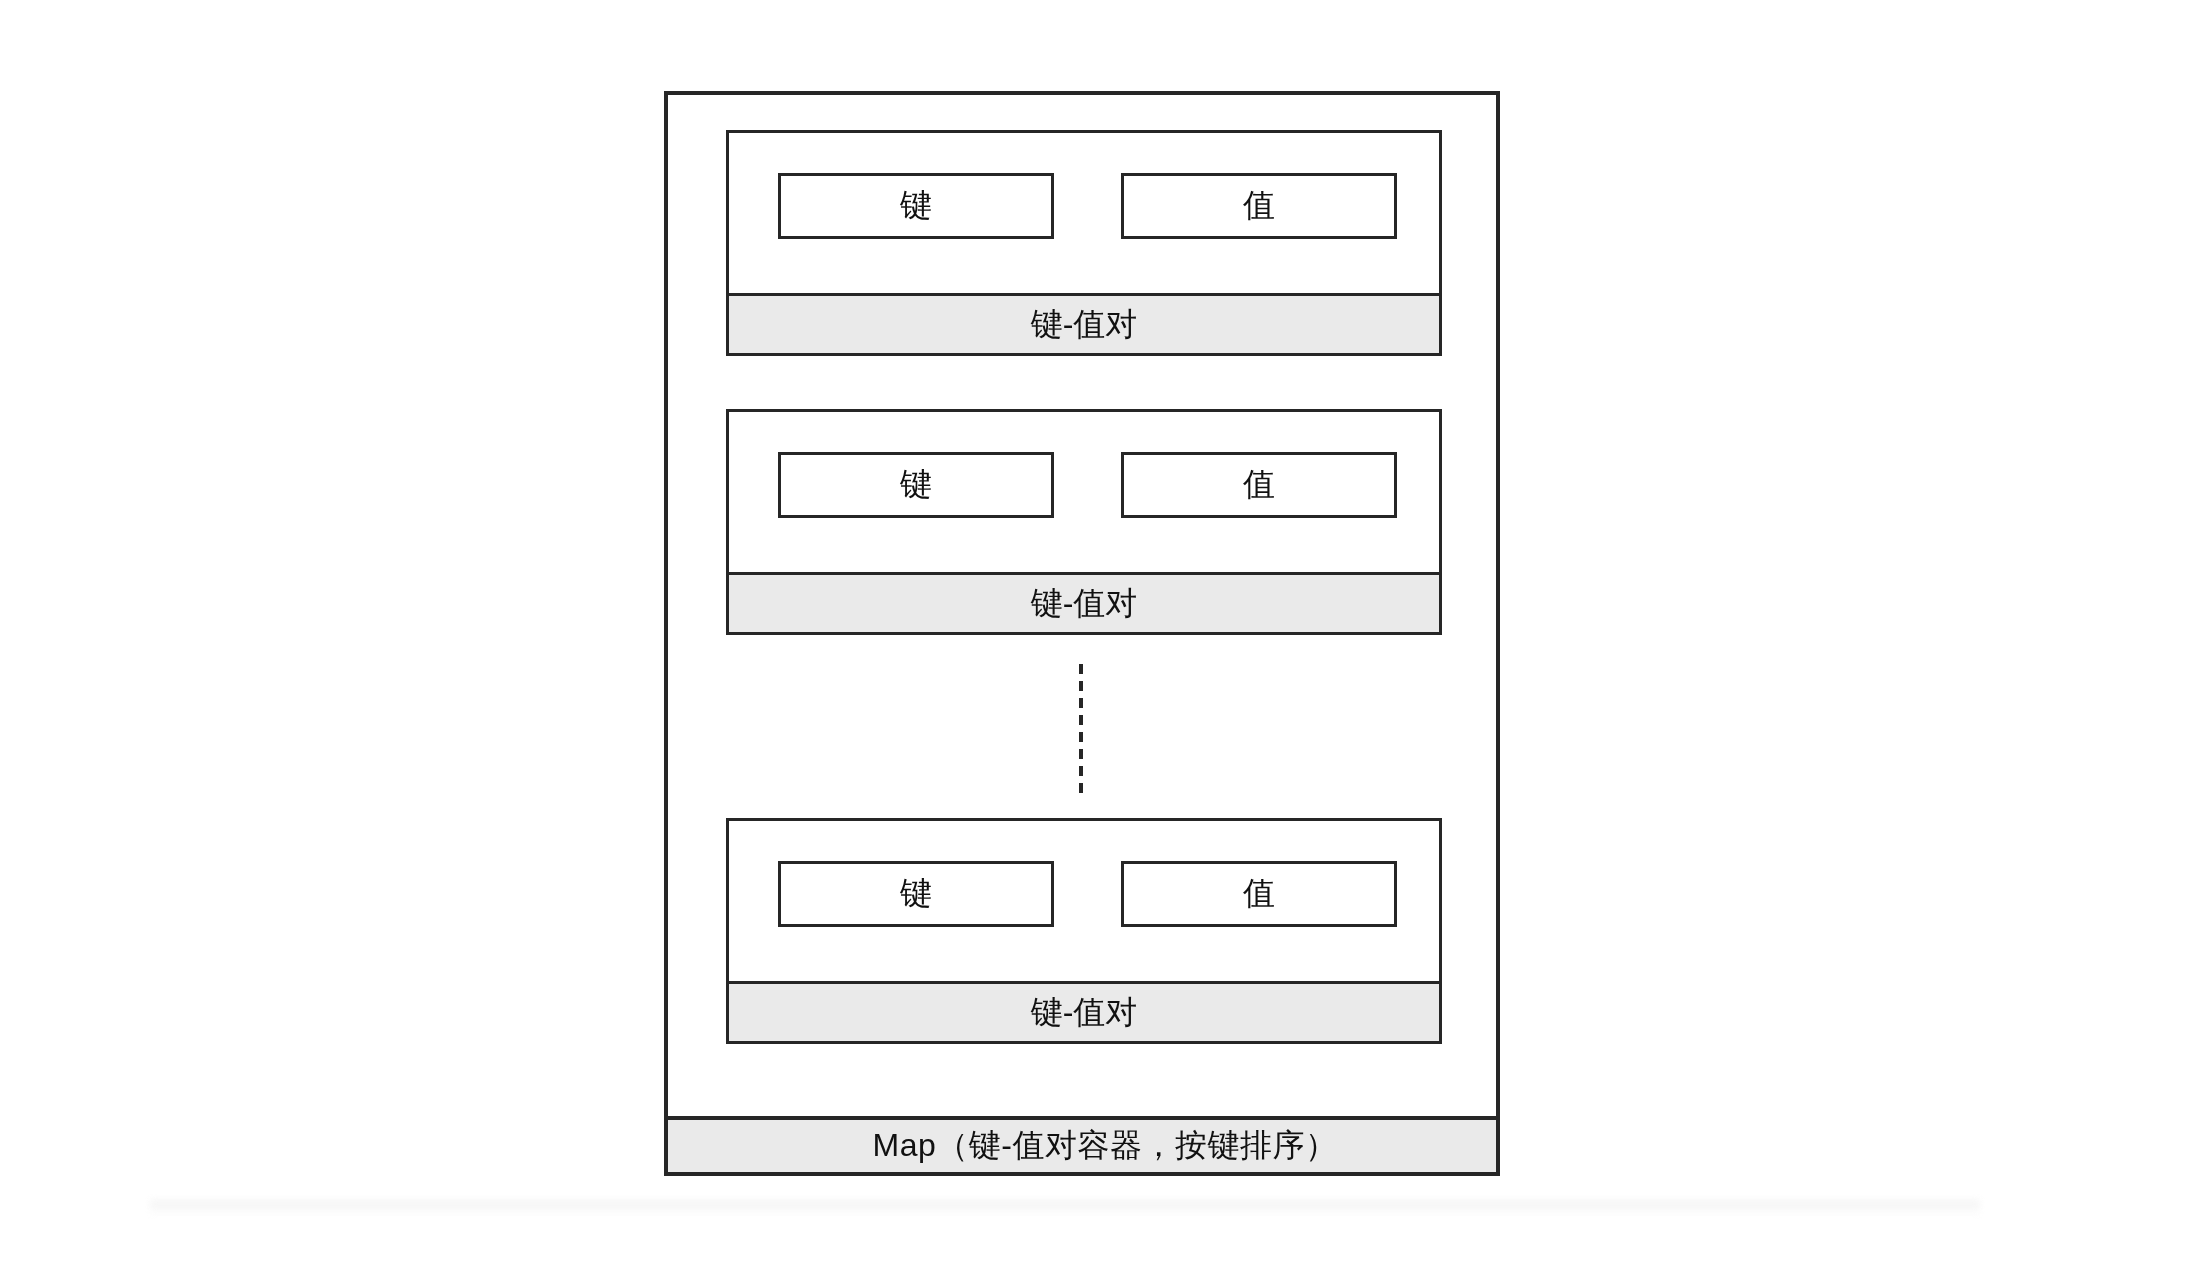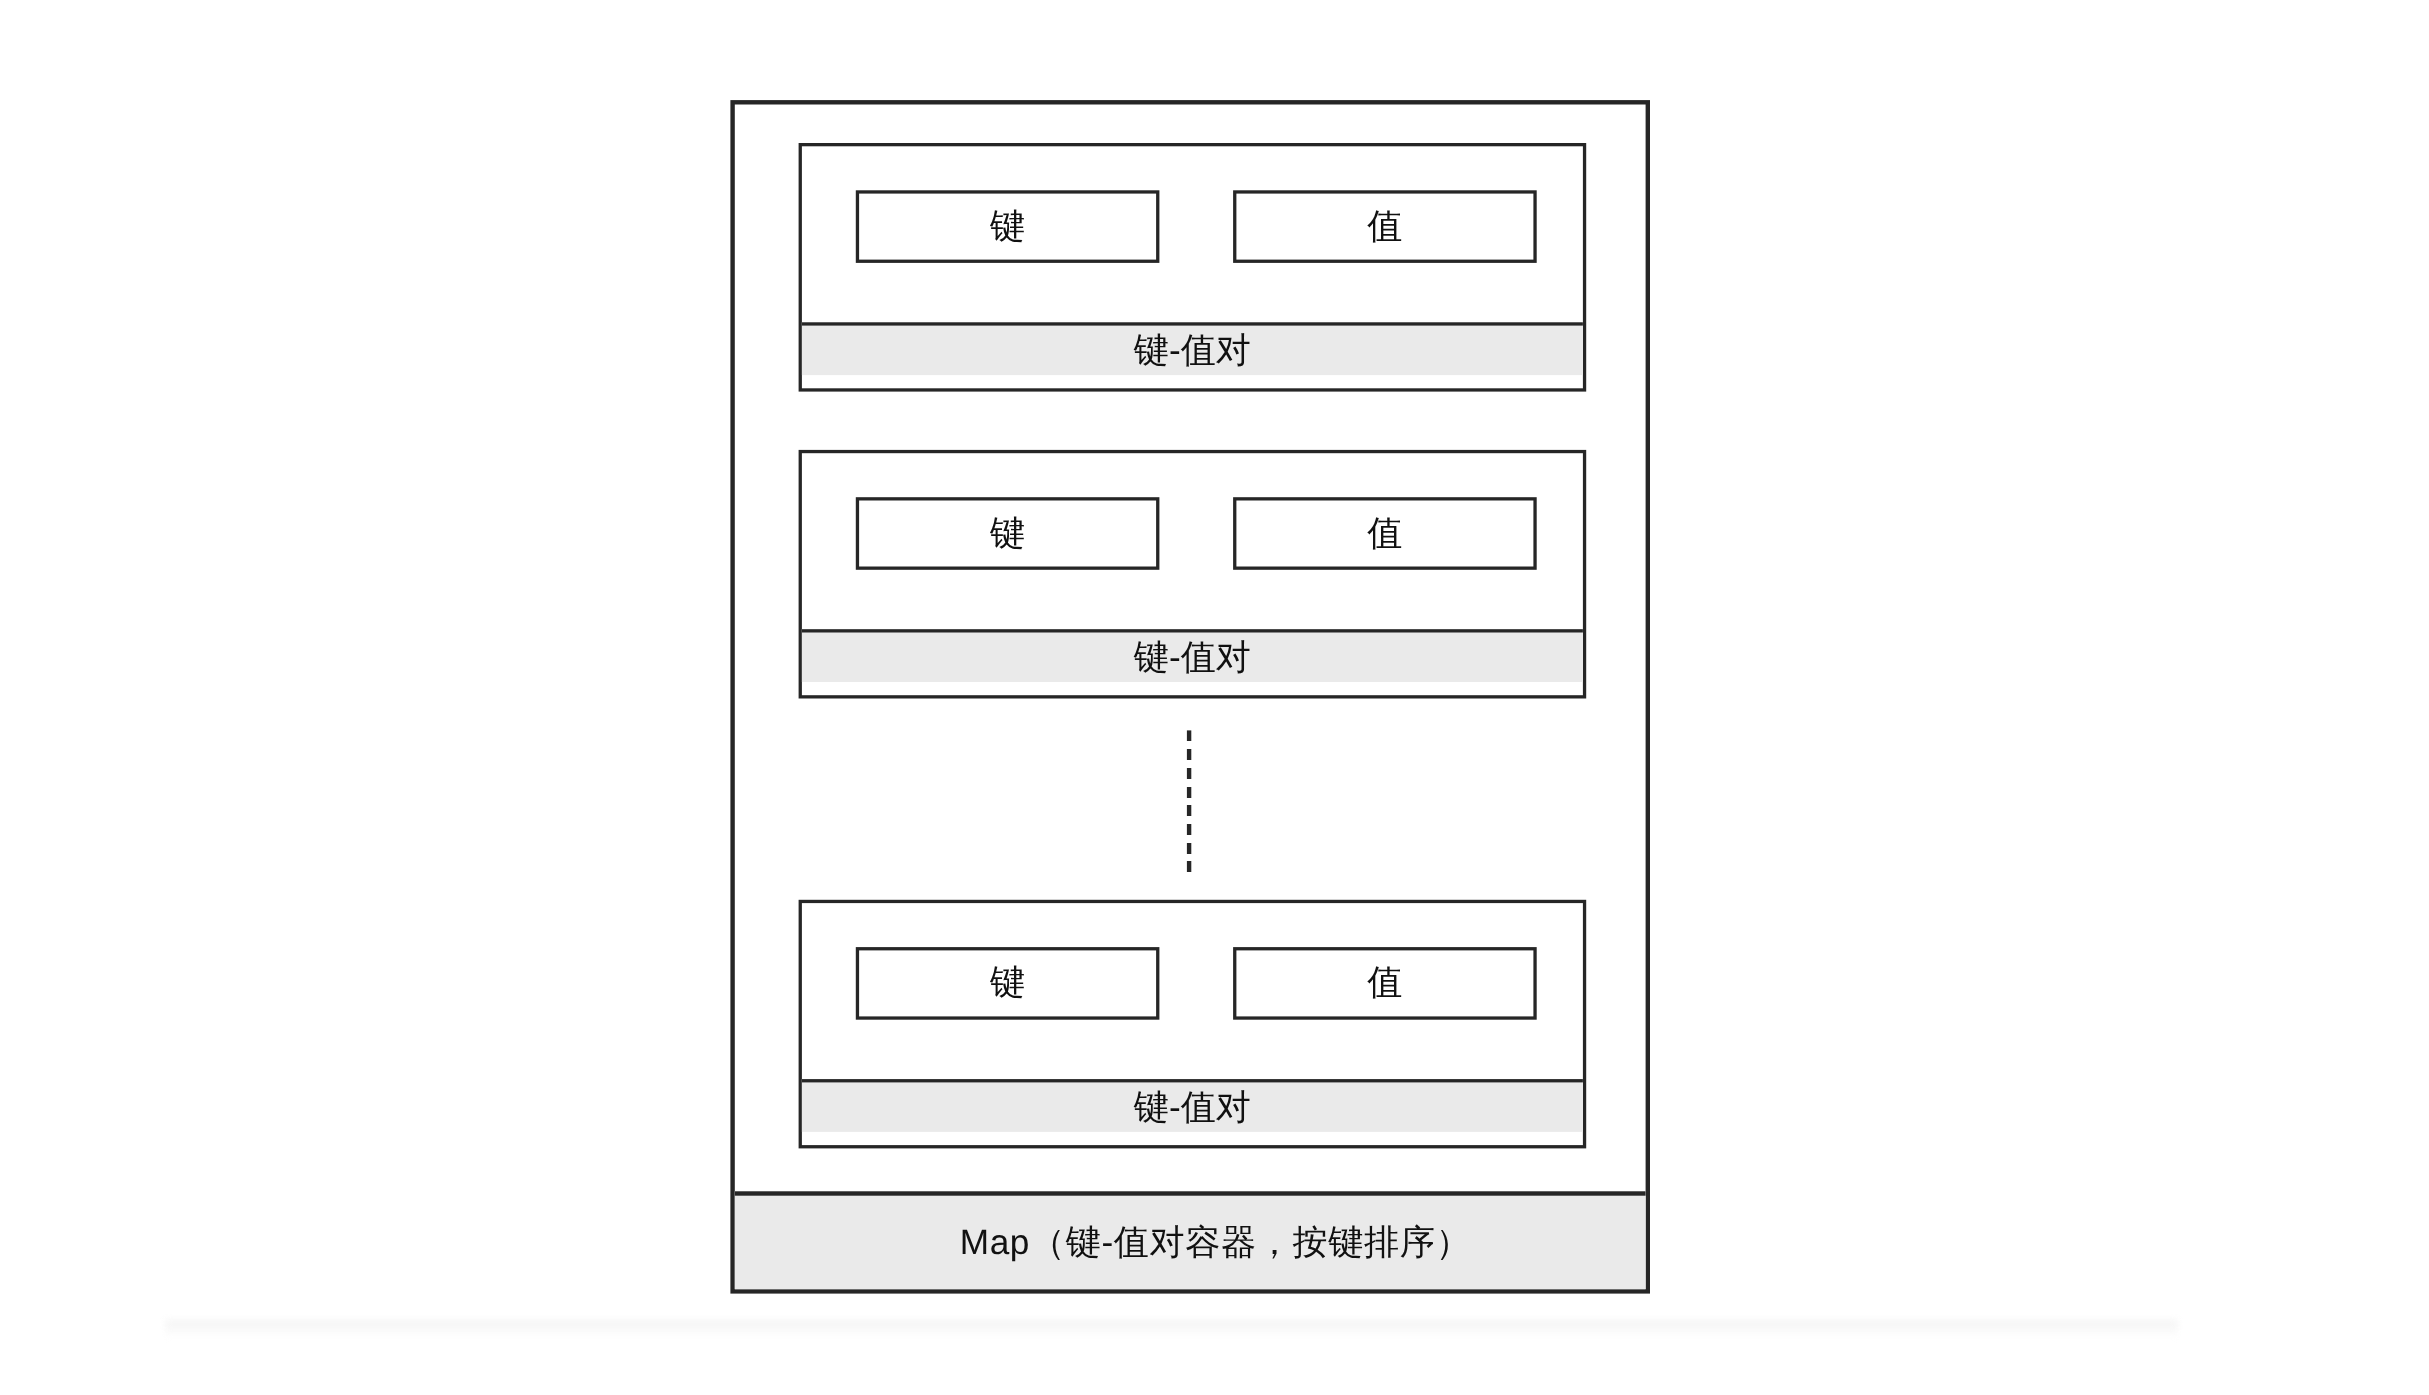--- a/index.html
+++ b/index.html
@@ -25,21 +25,21 @@
     position: absolute;
     left: 664px; top: 91px;
     width: 836px; height: 1085px;
     border: 4px solid var(--line);
     background: var(--background);
   }
   
   .map-bar {
     position: absolute;
     left: 0; right: 0; bottom: 0;
-    height: 89px;
+    height: 56px;
     border-top: 4px solid var(--line);
     background: var(--bar-fill);
     display: flex; align-items: center; justify-content: center; padding-left: 46px;
   }
   .map-bar span {
     font-size: 32px;
     color: var(--text);
     letter-spacing: 0.5px;
   }
   
@@ -64,22 +64,22 @@
     border: 3px solid var(--line);
     background: var(--background);
     display: flex; align-items: center; justify-content: center;
     font-size: 32px;
     color: var(--text);
   }
   .kv-box.key   { left: 49px; }
   .kv-box.value { left: 392px; }
   .group-bar {
     position: absolute;
-    left: 0; right: 0; bottom: 12px;
-    height: 48px;
+    left: 0; right: 0; bottom: 0;
+    height: 60px;
     border-top: 3px solid var(--line);
     background: var(--bar-fill);
     display: flex; align-items: center; justify-content: center;
     font-size: 32px;
     color: var(--text);
   }
   
   .ellipsis-dashes {
     position: absolute;
     left: 1079px; top: 664px;

